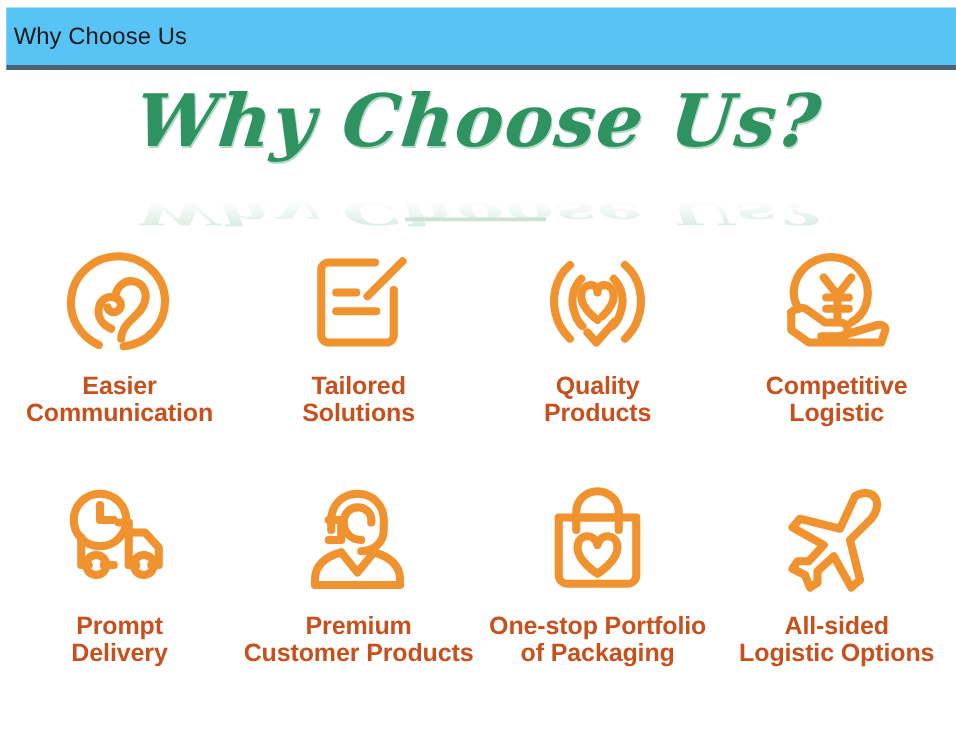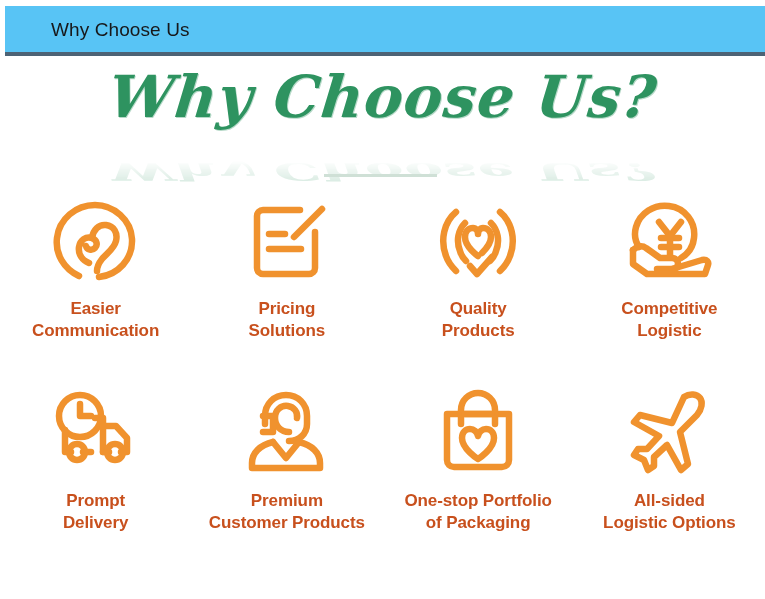--- a/index.html
+++ b/index.html
@@ -33,21 +33,20 @@
     padding-left: 6px;
   }
   .header-title {
     font-family: "Liberation Sans", sans-serif;
     font-size: 19px;
     font-weight: 400;
     color: #17181a;
     letter-spacing: 0.1px;
     line-height: 1;
     white-space: nowrap;
-    margin-left: 40px;
   }
   .header-underline {
     position: absolute;
     left: 5px;
     top: 52px;
     width: 760px;
     height: 4px;
     background: #4d6375;
   }
 
@@ -135,21 +134,21 @@
     align-items: center;
     justify-content: center;
   }
   .feature-icon svg {
     display: block;
   }
   .feature-label {
     margin-top: 8px;
     font-family: "Liberation Sans", sans-serif;
     font-weight: 700;
-    font-size: 17px;
+    font-size: 20px;
     line-height: 22px;
     color: #c8501d;
     white-space: pre-line;
     letter-spacing: -0.1px;
   }
   .row-2 .feature-label {
     margin-top: 10px;
   }
 </style>
 </head>
@@ -190,21 +189,21 @@
 
         <div class="feature">
           <div class="feature-icon">
             <svg width="88" height="88" viewBox="0 0 88 88" fill="none" stroke="#f0922e" stroke-width="6.5" stroke-linecap="round" stroke-linejoin="round">
               <path d="M57 12 H20 C16.7 12 14 14.7 14 18 V70 C14 73.3 16.7 76 20 76 H66 C69.3 76 72 73.3 72 70 V34"></path>
               <path d="M26 36 H42"></path>
               <path d="M26 51 H58"></path>
               <path d="M51 39 L79 11"></path>
             </svg>
           </div>
-          <div class="feature-label">Pricing
+          <div class="feature-label">Tailored
 Solutions</div>
         </div>
 
         <div class="feature">
           <div class="feature-icon">
             <svg width="88" height="88" viewBox="0 0 88 88" fill="none" stroke="#f0922e" stroke-width="6.5" stroke-linecap="round" stroke-linejoin="round">
               <path d="M22 14 C10 24 6 42 12 58 C14 64 18 69 22 73"></path>
               <path d="M31 25 C24 32 22 43 26 53 C27 57 29 60 32 63"></path>
               <path d="M66 14 C78 24 82 42 76 58 C74 64 70 69 66 73"></path>
               <path d="M57 25 C64 32 66 43 62 53 C61 57 59 60 56 63"></path>

